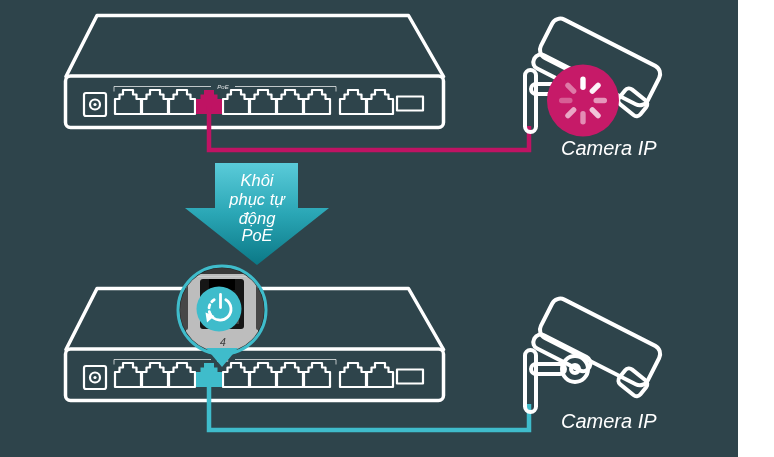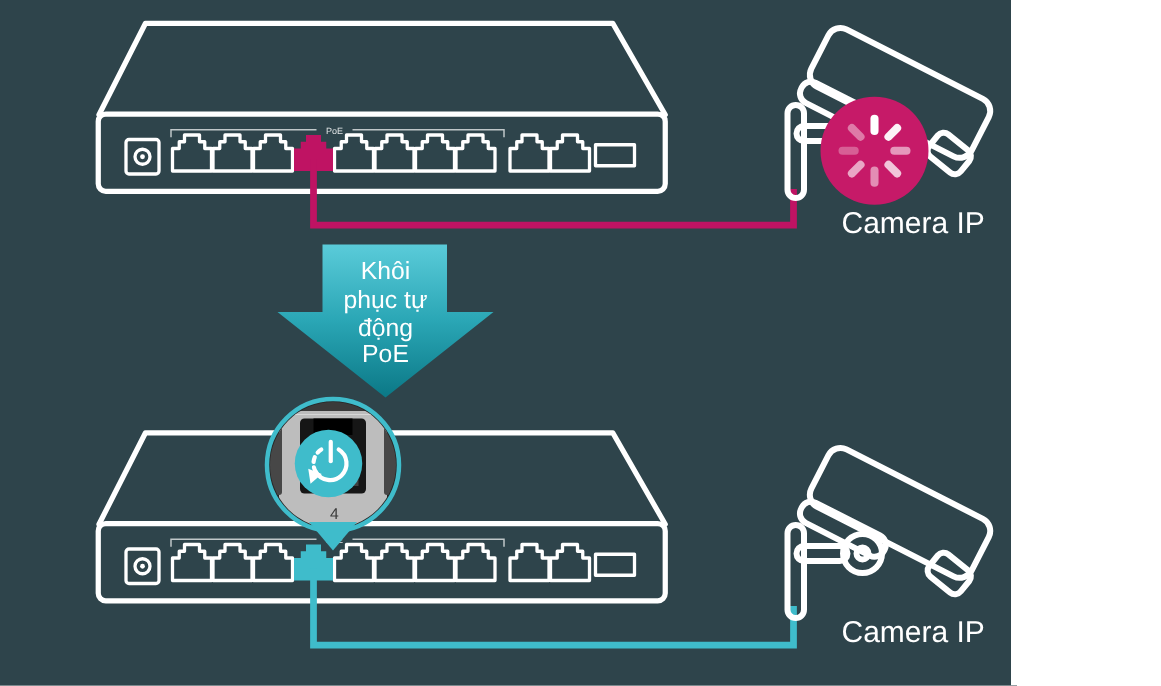--- a/index.html
+++ b/index.html
@@ -1,21 +1,22 @@
 <!DOCTYPE html>
 <html style="--background: #2e444b; --outline: #ffffff; --magenta: #bf1363; --magenta-badge: #c61a68; --teal: #3fbccb; --arrow-top: #5acbd9; --arrow-mid: #2aa6b5; --arrow-bottom: #0b7886;"><head>
 <meta charset="utf-8">
 <style>
   html,body{margin:0;padding:0;}
   .canvas{
     position:relative;
-    width:674px;height:457px;
+    width:738px;height:457px;
     background:var(--background,#2e444b);
     overflow:hidden;
     font-family:"Liberation Sans","DejaVu Sans",sans-serif;
+    font-style:italic;
   }
   svg text{font-family:"Liberation Sans","DejaVu Sans",sans-serif;}
   
   .outline{fill:none;stroke:var(--outline,#fff);stroke-width:3.5;stroke-linejoin:round;stroke-linecap:round;}
   .outline-thin{fill:none;stroke:var(--outline,#fff);stroke-width:2.2;stroke-linejoin:round;stroke-linecap:round;}
   .cam-stroke{fill:none;stroke:var(--outline,#fff);stroke-width:4;stroke-linejoin:round;stroke-linecap:round;}
   .port-outline{fill:none;stroke:var(--outline,#fff);stroke-width:2.2;stroke-linejoin:round;}
   .port-magenta{fill:var(--magenta,#bf1363);stroke:none;}
   .port-teal{fill:var(--teal,#3fbccb);stroke:none;}
   .dot{fill:var(--outline,#fff);}

